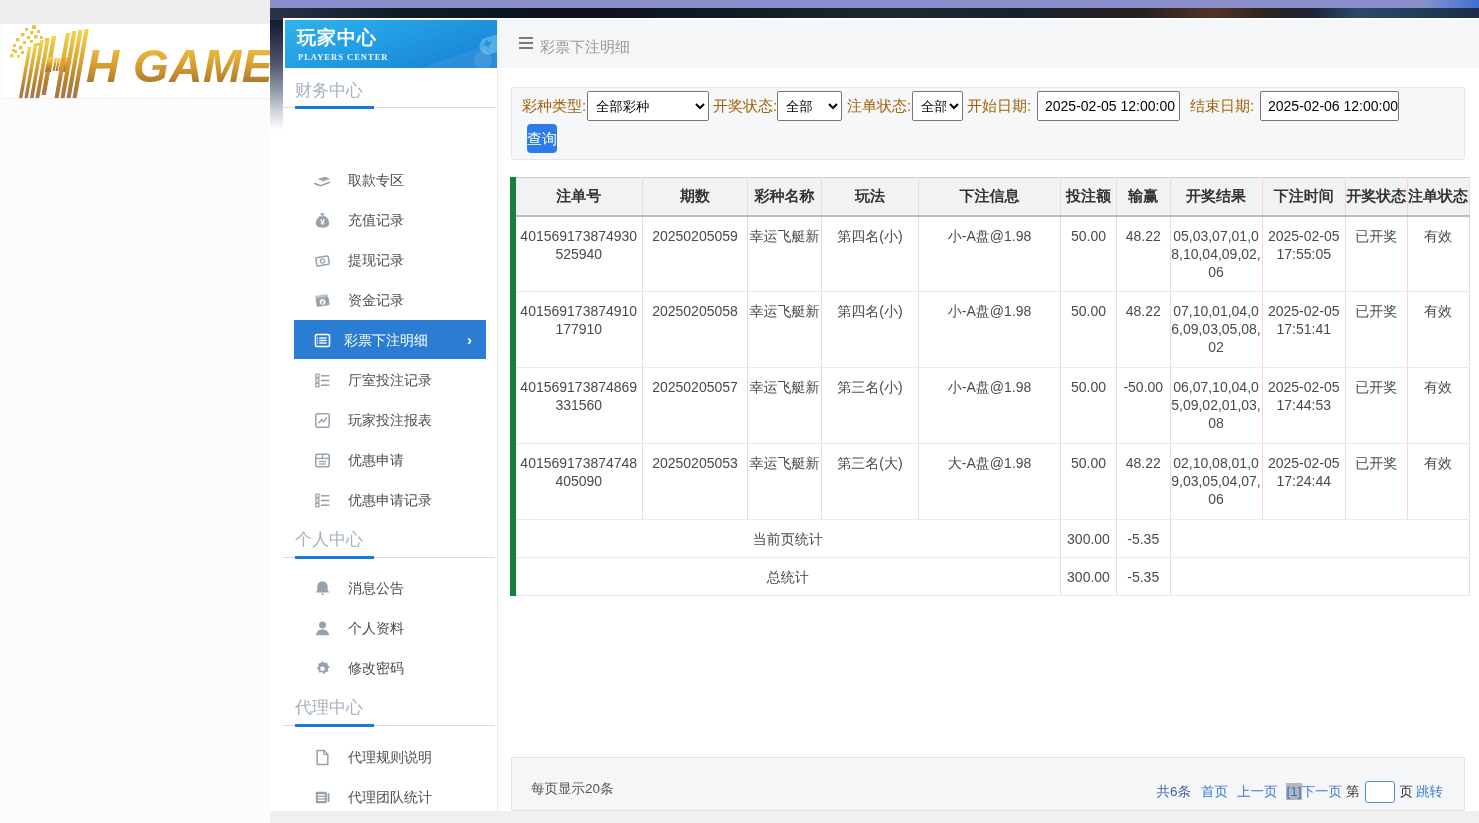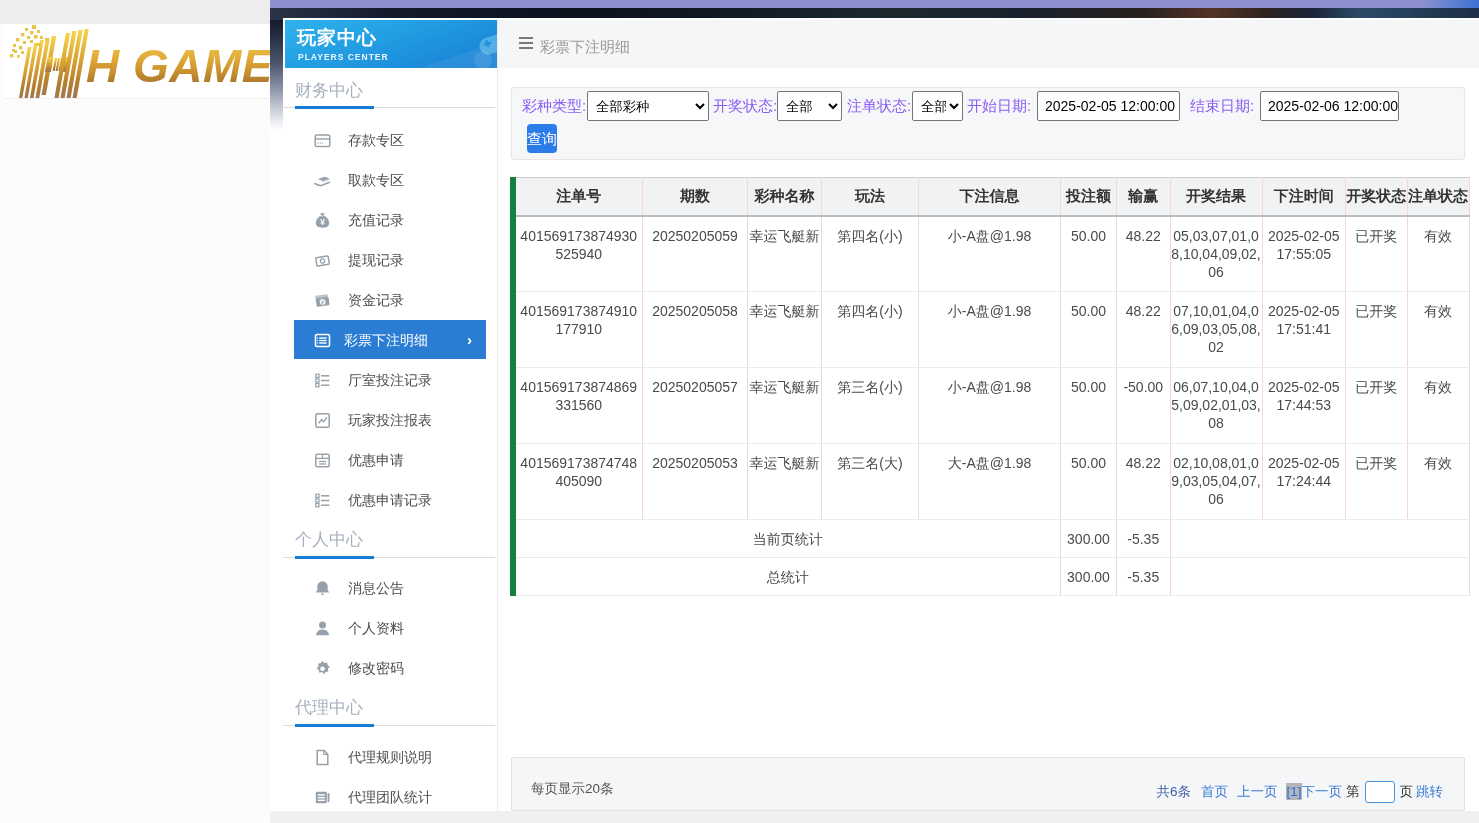--- a/index.html
+++ b/index.html
@@ -18,41 +18,41 @@
 #darkband { left:0; top:8px; width:1209px; height:12px;
   background:linear-gradient(90deg,#2a3347 0%,#131b2b 10%,#0b111d 25%,#131d26 40%,#1c2a30 52%,#18222e 62%,#27201e 72%,#553327 78%,#30241f 82%,#1b2335 86%,#2c4a68 90%,#23405c 94%,#1d2c48 100%); }
 #leftmargin { left:0; top:20px; width:15px; height:110px;
   background:linear-gradient(180deg,#131b2d 0%,#29334a 18%,#4d576e 40%,#8b93a5 62%,#c6ccd6 80%,#f2f3f6 95%,#ffffff 100%); }
 
 
 #sidebar { left:13px; top:18px; width:216px; height:793px; background:#fff; }
 #sbheader { position:absolute; left:2px; top:2px; width:246px; height:48px; overflow:hidden;
   background:linear-gradient(160deg,#2fb3ec 0%,#23a0e4 35%,#1b87d8 75%,#1a80d4 100%); }
 #sbheader h1 { position:absolute; left:12px; top:5px; color:#fff; font-size:19px; font-weight:bold; letter-spacing:1px; }
-#sbheader h2 { position:absolute; left:13px; top:32px; color:#eef7ff; font-size:8.5px; font-weight:bold; letter-spacing:1px; }
+#sbheader h2 { position:absolute; left:13px; top:32px; color:#eef7ff; font-size:8.5px; font-weight:bold; letter-spacing:1px;font-family:Liberation Serif, serif; }
 .section { position:absolute; left:12px; color:#a6b0bf; font-size:17px; }
 .secline { position:absolute; left:0; width:212px; height:1px; background:#dcdcdc; }
 .secline i { position:absolute; left:12px; top:-1px; width:79px; height:3px; background:#1a7ad9; }
 .mitem { position:absolute; left:2px; width:212px; height:40px; }
 .mitem .ico { position:absolute; left:29px; top:12px; width:17px; height:17px; }
 .mitem .txt { position:absolute; left:63px; top:12px; font-size:14px; color:#4d4d4d; }
 .mitem.active { left:11px; width:192px; height:39px; background:#2a7dd2; }
 .mitem.active .ico { left:20px; }
 .mitem.active .txt { left:50px; color:#fff; }
 .mitem.active .arrow { position:absolute; right:14px; top:11px; color:#fff; font-size:15px; font-weight:bold; }
 
 
 #content { left:227px; top:18px; width:982px; height:793px; background:#fff; border-left:1px solid #ececec; }
 #topbar { position:absolute; left:0; top:2px; width:982px; height:48px; background:#f4f6f8; }
 #topbar .ham { position:absolute; left:21px; top:17px; width:14px; height:12px; }
 #topbar .ham div { height:2px; background:#7a7a7a; margin-bottom:3px; }
 #topbar .title { position:absolute; left:42px; top:18px; font-size:15px; color:#999; }
 
 #filter { position:absolute; left:13px; top:69px; width:954px; height:73px; background:#f6f7f9; border:1px solid #e6e6e6; border-radius:3px; }
-#filter .lab { position:absolute; top:9px; font-size:15px; color:#8b5cf6; }
+#filter .lab { position:absolute; top:9px; font-size:15px; color:#a16207; }
 #filter select { position:absolute; top:3px; height:30px; font-size:13.33px; color:#000; border:1px solid #767676; border-radius:2px; background:#fff; font-family:"Liberation Sans",sans-serif; padding-left:4px; }
 #filter input { position:absolute; top:3px; height:30px; font-size:14px; color:#000; border:1px solid #767676; border-radius:2px; background:#fff; padding-left:7px; font-family:"Liberation Sans",sans-serif; }
 #qbtn { position:absolute; left:15px; top:36px; width:30px; height:29px; background:#2b7ce9; color:#fff; font-size:15px; border-radius:4px; text-align:center; line-height:29px; }
 
 
 #tbl { position:absolute; left:11.5px; top:159px; border-collapse:collapse; table-layout:fixed; }
 #tbl td, #tbl th { border-right:1px solid #f5d6d6; border-bottom:1px solid #ebebeb; text-align:center; vertical-align:top; font-size:14px; color:#4a4a4a; word-break:break-all; line-height:18px; padding:10px 0 0 0; }
 #tbl th { background:#f1f2f4; font-weight:bold; color:#333; height:38px; border-top:1px solid #ccc; border-bottom:2px solid #b9bdc3; vertical-align:middle; padding:0; font-size:15px; }
 #tbl td:first-child, #tbl th:first-child { border-left:6px solid #15803d; }
 #tbl tr.datarow td:first-child { padding-left:4px; padding-right:4px; }
@@ -159,30 +159,20 @@
           </g>
           <circle cx="62" cy="40" r="9" fill="rgba(255,255,255,0.10)"></circle>
         </svg>
         <h1>玩家中心</h1>
         <h2>PLAYERS CENTER</h2>
       </div>
       <div class="section" style="top:61px;">财务中心</div>
       <div class="secline" style="top:89px;">
           <i></i>
         </div>
-      <div class="mitem" style="top:102px;">
-          <svg class="ico" viewBox="0 0 17 17">
-            <rect x="1.2" y="3" width="14.6" height="11.4" rx="1.5" fill="none" stroke="#97a1ab" stroke-width="1.5"></rect>
-            <line x1="1.2" y1="7" x2="15.8" y2="7" stroke="#97a1ab" stroke-width="1.5"></line>
-            <line x1="3.5" y1="11.2" x2="4.6" y2="11.2" stroke="#97a1ab" stroke-width="1.3"></line>
-            <line x1="5.8" y1="11.2" x2="6.9" y2="11.2" stroke="#97a1ab" stroke-width="1.3"></line>
-            <line x1="8.1" y1="11.2" x2="9.2" y2="11.2" stroke="#97a1ab" stroke-width="1.3"></line>
-          </svg>
-          <span class="txt">存款专区</span>
-        </div>
       <div class="mitem" style="top:142px;">
           <svg class="ico" viewBox="0 0 17 17">
             <path d="M3.5 7.2 L10.5 4.8 L15.5 6.2 L8.5 8.6 Z" fill="#97a1ab"></path>
             <path d="M6.5 8.8 L13.5 6.4 L15.8 7.4 L9 9.8 Z" fill="#97a1ab" opacity="0.7"></path>
             <path d="M1 11.5 q3.5 2.6 7 1.8 l7.5 -3" fill="none" stroke="#97a1ab" stroke-width="1.6" stroke-linecap="round"></path>
           </svg>
           <span class="txt">取款专区</span>
         </div>
       <div class="mitem" style="top:182px;">
           <svg class="ico" viewBox="0 0 17 17">

